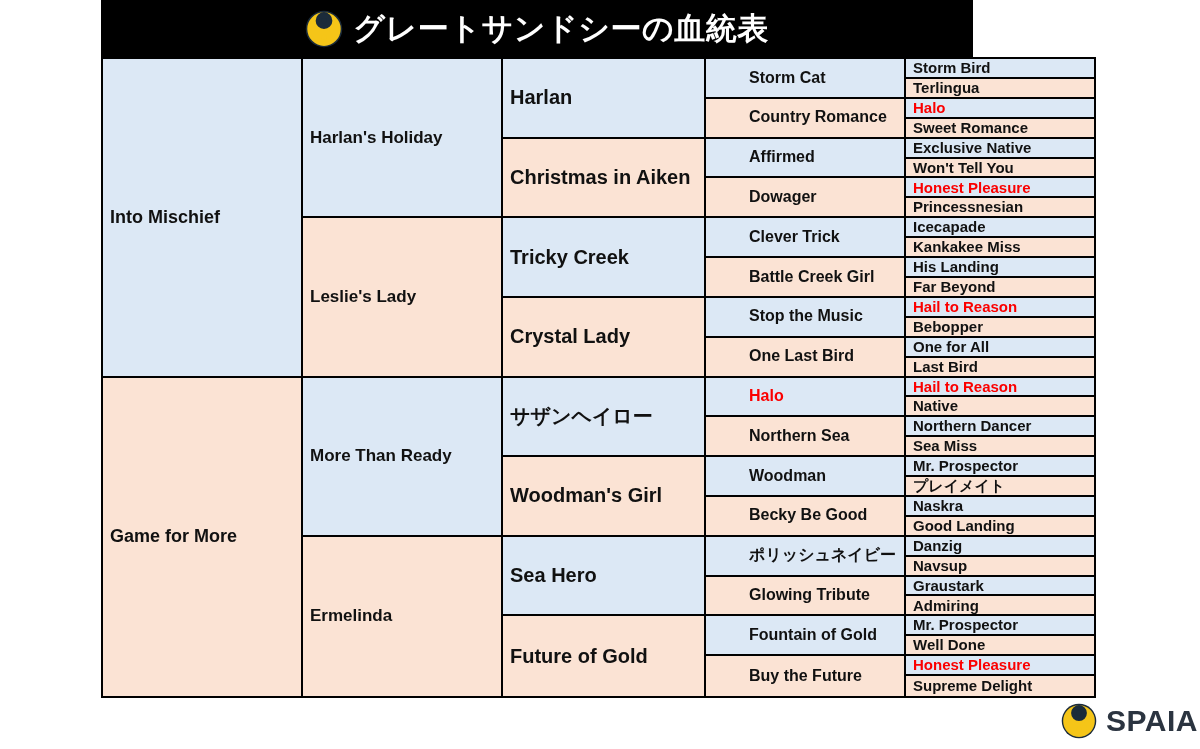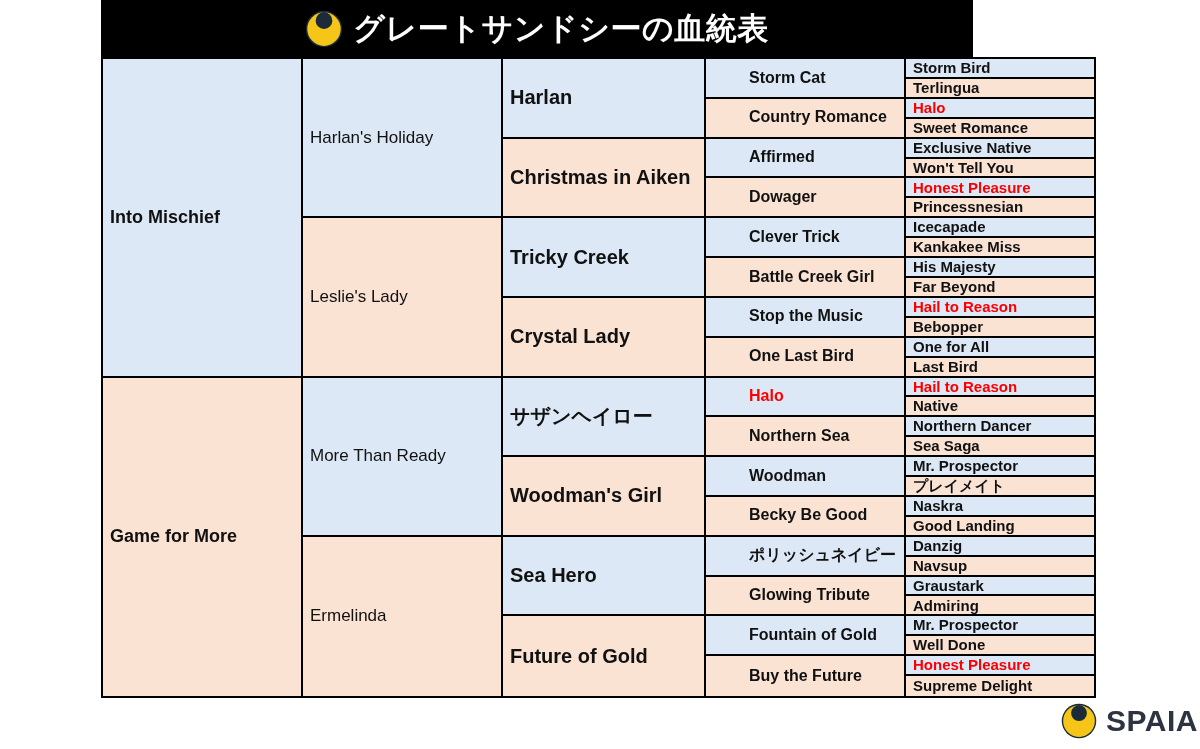--- a/index.html
+++ b/index.html
@@ -37,21 +37,21 @@
     padding-left:7px;overflow:hidden;white-space:nowrap;
   }
   .gen-5 .cell{border-right:none;}
   .gen .cell:last-child{border-bottom:none;}
 
   .sire{background:#dce8f5;}
   .dam {background:#fbe3d4;}
 
   .cell .nm{display:block;line-height:1.05;}
   .gen-1 .nm{font-size:18px;font-weight:bold;color:#111111;}
-  .gen-2 .nm{font-size:17px;font-weight:normal;color:#111111;}
+  .gen-2 .nm{font-size:17px;font-weight:bold;color:#111111;}
   .gen-3 .nm{font-size:20px;font-weight:bold;color:#111111;}
   .gen-4 .nm{font-size:16px;font-weight:bold;color:#111111;margin-left:36px;}
   .gen-5 .nm{font-size:15px;font-weight:bold;color:#111111;}
   .cell.hl .nm{color:#fb0000;}
 
   .gen-1 .cell{height:50%;}
   .gen-2 .cell{height:25%;}
   .gen-3 .cell{height:12.5%;}
   .gen-4 .cell{height:6.25%;}
   .gen-5 .cell{height:3.125%;}
@@ -206,21 +206,21 @@
       <div class="cell dam">
         <span class="nm">Princessnesian</span>
       </div>
       <div class="cell sire">
         <span class="nm">Icecapade</span>
       </div>
       <div class="cell dam">
         <span class="nm">Kankakee Miss</span>
       </div>
       <div class="cell sire">
-        <span class="nm">His Majesty</span>
+        <span class="nm">His Landing</span>
       </div>
       <div class="cell dam">
         <span class="nm">Far Beyond</span>
       </div>
       <div class="cell sire hl">
         <span class="nm">Hail to Reason</span>
       </div>
       <div class="cell dam">
         <span class="nm">Bebopper</span>
       </div>
@@ -233,21 +233,21 @@
       <div class="cell sire hl">
         <span class="nm">Hail to Reason</span>
       </div>
       <div class="cell dam">
         <span class="nm">Native</span>
       </div>
       <div class="cell sire">
         <span class="nm">Northern Dancer</span>
       </div>
       <div class="cell dam">
-        <span class="nm">Sea Saga</span>
+        <span class="nm">Sea Miss</span>
       </div>
       <div class="cell sire">
         <span class="nm">Mr. Prospector</span>
       </div>
       <div class="cell dam">
         <span class="nm">プレイメイト</span>
       </div>
       <div class="cell sire">
         <span class="nm">Naskra</span>
       </div>

